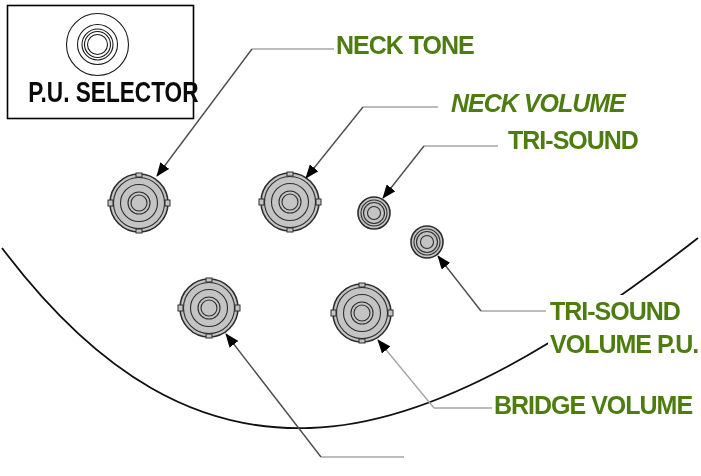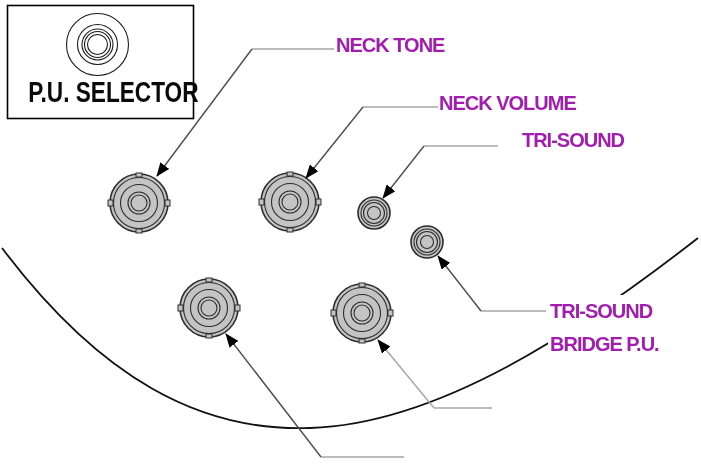--- a/index.html
+++ b/index.html
@@ -2,22 +2,22 @@
 <html style="--knob-fill: #c4c4c4; --line-dark: #2d2d2d; --leader-gray: #a6a6a6; --leader-dark: #4d4d4d;"><head>
 <meta charset="utf-8">
 <style>
   html,body{margin:0;padding:0;background:#fff;}
   .stage{
     position:relative;width:701px;height:476px;background:#ffffff;
     font-family:"Liberation Sans", sans-serif;overflow:hidden;
   }
   .stage svg{position:absolute;left:0;top:0;}
   .label{
-    position:absolute;font-weight:bold;font-size:20px;letter-spacing:-1px;
-    color:#a21caf;line-height:31px;white-space:nowrap;
+    position:absolute;font-weight:bold;font-size:25px;letter-spacing:-1px;
+    color:#4d7c0f;line-height:31px;white-space:nowrap;
   }
   .label .ln{display:block;}
   .label.centered{text-align:center;}
   .label.knockout{background:#ffffff;line-height:33px;padding:0 2px;}
   .selector-label{
     position:absolute;font-weight:bold;font-size:29px;color:#0a0a0a;
     line-height:1;transform:scaleX(0.78);transform-origin:center;
     text-align:center;white-space:nowrap;
   }
   .knob-face{fill:var(--knob-fill,#c4c4c4);stroke:var(--line-dark,#2d2d2d);stroke-width:1.6;}
@@ -105,28 +105,31 @@
       <line class="leader-d" x1="321" y1="457" x2="226" y2="334" marker-end="url(#arrow)"></line>
     </g>
   </svg>
 
   <div class="selector-label" style="left:8px;top:78px;width:185px;">P.U. SELECTOR</div>
 
   <div class="label" style="left:336px;top:30px;">
     <span class="ln">NECK TONE</span>
   </div>
 
-  <div class="label" style="left:439px;top:88px;">
+  <div class="label" style="left:451px;top:88px;font-style:italic;">
     <span class="ln">NECK VOLUME</span>
   </div>
 
   <div class="label centered" style="left:493px;top:125px;width:160px;">
     <span class="ln">TRI-SOUND</span>
   </div>
 
   <div class="label knockout" style="left:548px;top:295px;">
     <span class="ln">TRI-SOUND</span>
-    <span class="ln">BRIDGE P.U.</span>
+    <span class="ln">VOLUME P.U.</span>
   </div>
 
+  <div class="label" style="left:494px;top:390px;">
+    <span class="ln">BRIDGE VOLUME</span>
+  </div>
 
 
 </div>
 
 </body></html>

